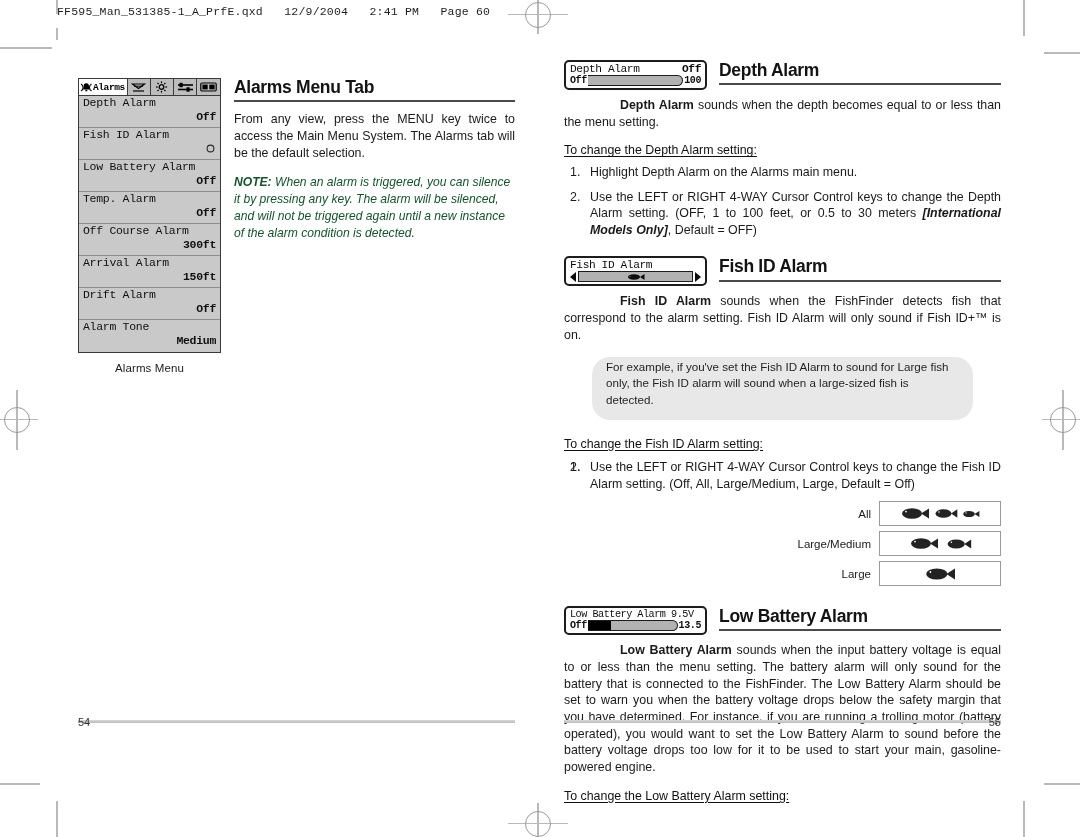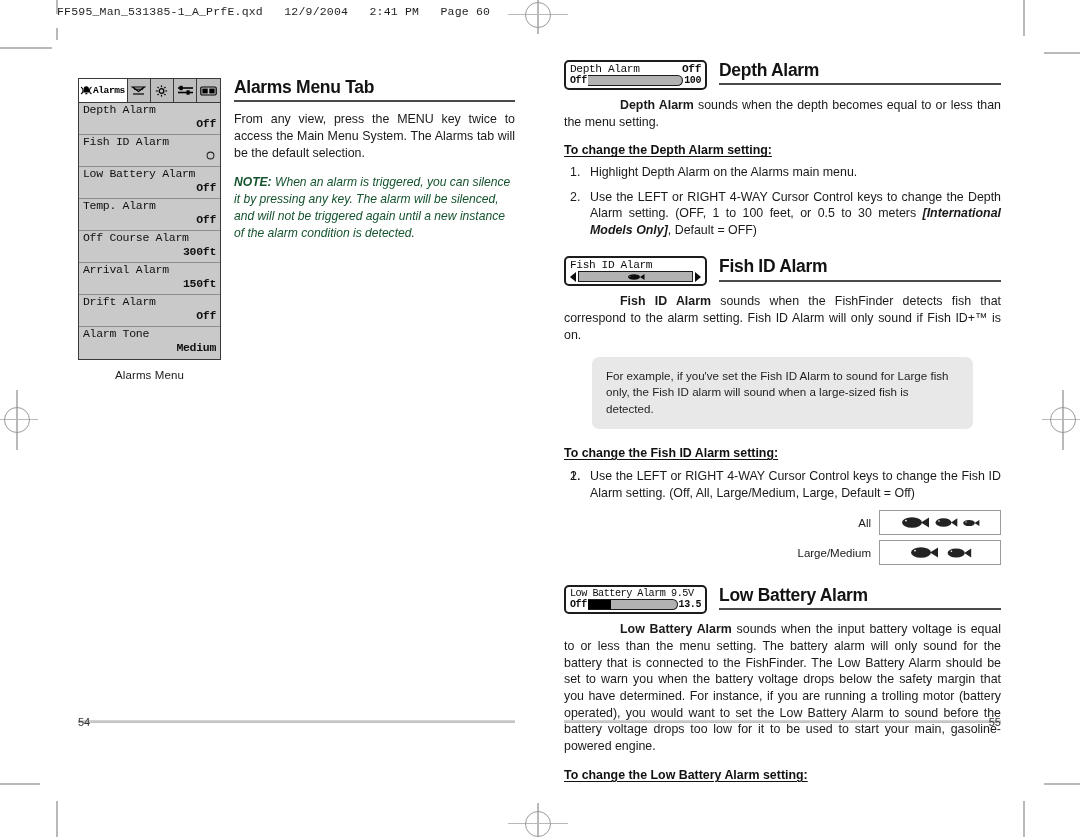--- a/index.html
+++ b/index.html
@@ -85,21 +85,21 @@
   .note {
     font-size: 12.1px;
     line-height: 1.38;
     font-style: italic;
     color: #14532d;
   }
   .note .lead { font-weight: bold; font-style: italic; }
 
   .howto {
     font-size: 12.4px;
-    font-weight: 700;
+    font-weight: 400;
     text-decoration: underline;
     text-underline-offset: 2px;
     color: #111;
   }
   ol.steps {
     list-style: none;
     margin-top: 7px;
   }
   ol.steps li {
     position: relative;
@@ -110,38 +110,38 @@
     text-align: justify;
   }
   ol.steps li .num {
     position: absolute;
     left: 6px;
     top: 0;
   }
 
   .callout {
     background: #e8e8e8;
-    border-radius: 7px;
-    padding: 11px 14px 12px 14px;
+    border-radius: 18px;
+    padding: 2px 14px 12px 14px;
     font-size: 11.6px;
     line-height: 1.42;
     color: #1f1f1f;
   }
 
   
   .lcd {
     width: 143px;
     border: 1.5px solid #3a3a3a;
     background: #c9c9c9;
     font-family: "Liberation Mono", monospace;
   }
   .lcd-tabs {
     display: flex;
     align-items: stretch;
-    height: 24px;
+    height: 17px;
     background: #7dd3fc;
     border-bottom: 1.5px solid #3a3a3a;
   }
   .lcd-tab {
     border-right: 1.5px solid #3a3a3a;
     display: flex;
     align-items: center;
     justify-content: center;
     background: #bdbdbd;
     padding: 0 2px;
@@ -519,20 +519,30 @@
             <path d="M21,7.5 L29,2.4 L29,12.6 Z" fill="#232323"></path>
             <circle cx="6" cy="5.6" r="0.9" fill="#fff"></circle>
           </svg>
         <svg width="26" height="14" viewBox="0 0 26 14">
             <ellipse cx="10.2" cy="7" rx="8.6" ry="4.6" fill="#232323"></ellipse>
             <path d="M18.3,7 L25.2,2.4 L25.2,11.6 Z" fill="#232323"></path>
             <circle cx="5.4" cy="5.3" r="0.8" fill="#fff"></circle>
           </svg>
       </span>
     </div>
+    <div class="fish-row">
+      <span class="fish-row-label">Large</span>
+      <span class="fish-box">
+        <svg width="32" height="16" viewBox="0 0 32 16">
+            <ellipse cx="12.8" cy="8" rx="10.6" ry="5.5" fill="#232323"></ellipse>
+            <path d="M22.4,8 L31,2.6 L31,13.4 Z" fill="#232323"></path>
+            <circle cx="6.4" cy="6" r="0.9" fill="#fff"></circle>
+          </svg>
+      </span>
+    </div>
   </div>
 
   <div style="display:flex;align-items:flex-start;gap:12px;margin-top:20px;">
     <div class="widget">
       <div class="widget-top" style="font-size:10.2px;letter-spacing:-0.5px;">
         <span>Low Battery Alarm 9.5V</span>
       </div>
       <div class="widget-bot">
         <span class="w-end">Off</span>
         <span class="bar">

